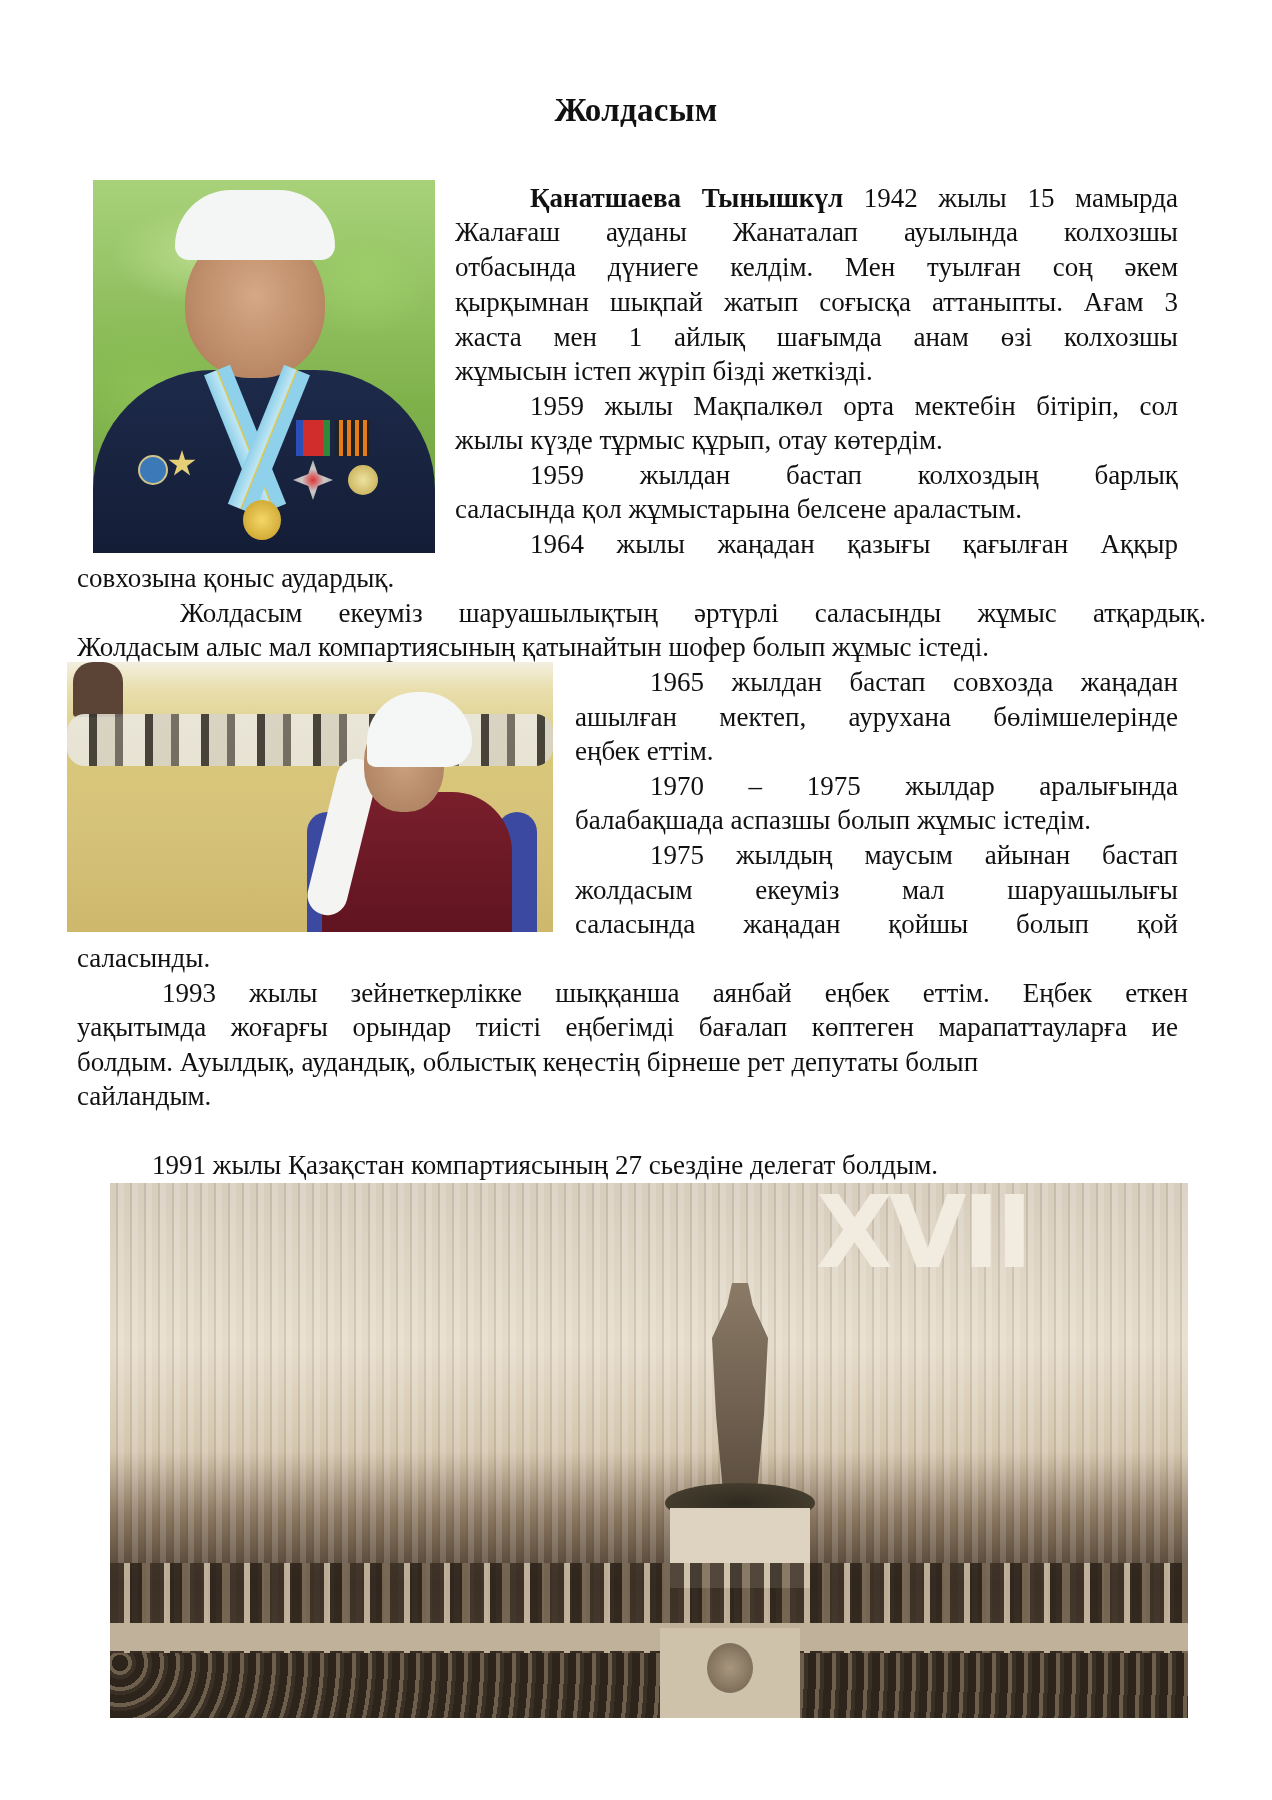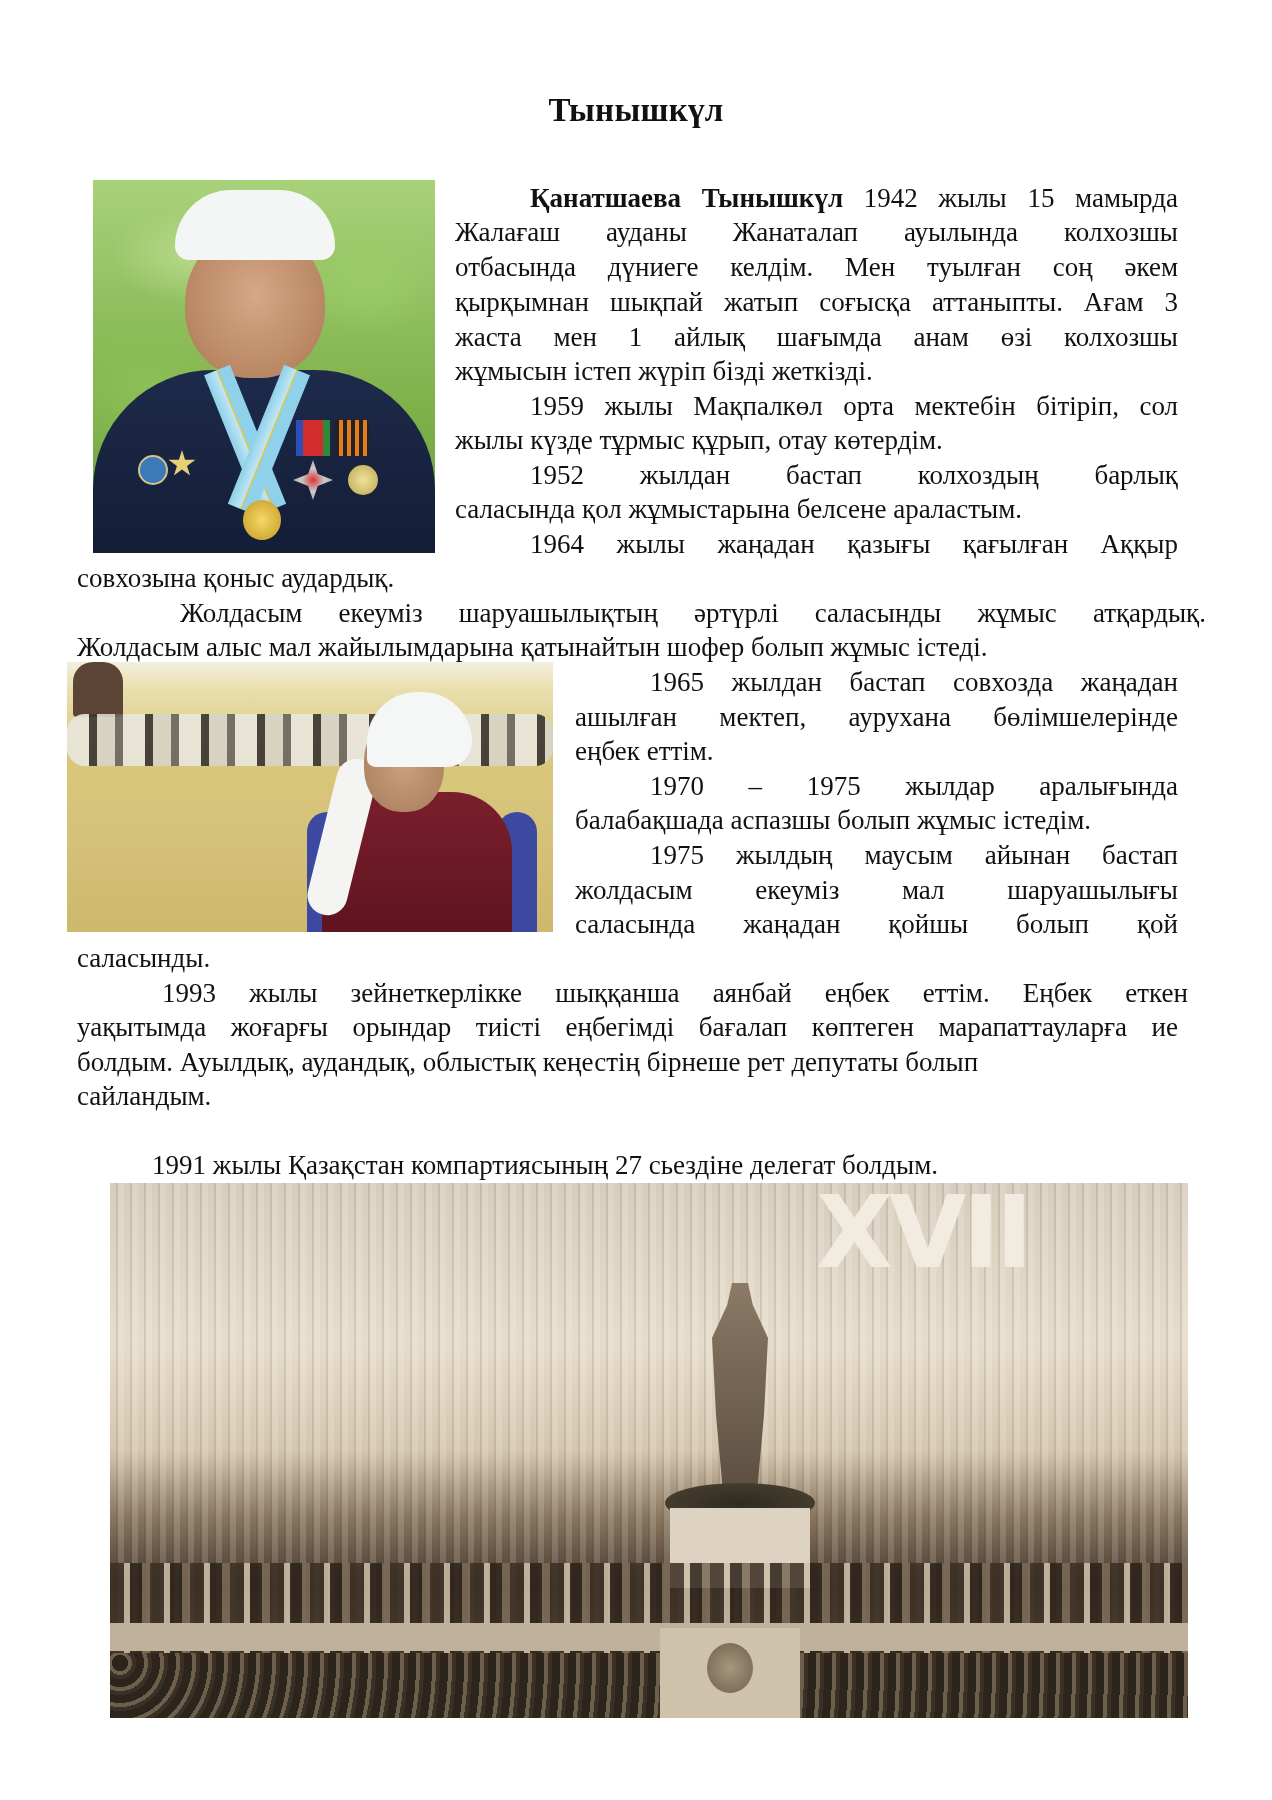--- a/index.html
+++ b/index.html
@@ -94,21 +94,21 @@
   #photo3 .tribune { position:absolute; left:0; top:440px; width:1078px; height:28px; background:#bfb19a; }
   #photo3 .podium { position:absolute; left:550px; top:445px; width:140px; height:90px; background:#cfc2ab; }
   #photo3 .emblem { position:absolute; left:597px; top:460px; width:46px; height:50px;
     border-radius:50%; background:radial-gradient(circle,#a8977e,#6f604d); }
   #photo3 .crowd { position:absolute; left:0; top:470px; width:1078px; height:65px;
     background:repeating-radial-gradient(circle at 10px 10px,#2d241c 0 8px,#6e5f4d 8px 12px,#3b3026 12px 16px); }
 </style>
 </head>
 <body>
 
-<div class="title">Тынышкүл</div>
+<div class="title">Жолдасым</div>
 
 <div class="photo" id="photo1" title="Portrait photo of the author in white headscarf with medals">
   <div class="jacket"></div>
   <div class="face"></div>
   <div class="scarf"></div>
   <div class="ribbon-l"></div>
   <div class="ribbon-r"></div>
   <div class="medal"></div>
   <div class="bar1"></div>
   <div class="bar2"></div>
@@ -119,27 +119,27 @@
 </div>
 
 <div class="line just" style="left:455px;top:181px;width:723px;padding-left:75px;box-sizing:border-box;"><b>Қанатшаева Тынышкүл</b><span> 1942 жылы 15 мамырда</span></div>
 <div class="line just" style="left:455px;top:215px;width:723px;">Жалағаш ауданы Жанаталап ауылында  колхозшы</div>
 <div class="line just" style="left:455px;top:250px;width:723px;">отбасында дүниеге келдім. Мен туылған соң әкем</div>
 <div class="line just" style="left:455px;top:285px;width:723px;">қырқымнан шықпай жатып соғысқа аттаныпты. Ағам 3</div>
 <div class="line just" style="left:455px;top:320px;width:723px;">жаста мен 1 айлық шағымда анам өзі колхозшы</div>
 <div class="line" style="left:455px;top:354px;">жұмысын істеп жүріп бізді жеткізді.</div>
 <div class="line just" style="left:530px;top:389px;width:648px;">1959 жылы Мақпалкөл орта мектебін бітіріп, сол</div>
 <div class="line" style="left:455px;top:423px;">жылы күзде тұрмыс құрып, отау көтердім.</div>
-<div class="line just" style="left:530px;top:458px;width:648px;">1952 жылдан бастап колхоздың барлық</div>
+<div class="line just" style="left:530px;top:458px;width:648px;">1959 жылдан бастап колхоздың барлық</div>
 <div class="line" style="left:455px;top:492px;">саласында қол жұмыстарына белсене араластым.</div>
 <div class="line just" style="left:530px;top:527px;width:648px;">1964 жылы жаңадан қазығы қағылған Аққыр</div>
 
 <div class="line" style="left:77px;top:561px;">совхозына қоныс аудардық.</div>
 <div class="line just" style="left:152px;top:596px;width:1026px;margin-left:28px;">Жолдасым екеуміз шаруашылықтың әртүрлі саласынды жұмыс атқардық.</div>
-<div class="line" style="left:77px;top:630px;">Жолдасым алыс мал жайылымдарына  қатынайтын шофер болып жұмыс істеді.</div>
+<div class="line" style="left:77px;top:630px;">Жолдасым алыс мал компартиясының  қатынайтын шофер болып жұмыс істеді.</div>
 
 <div class="photo" id="photo2" title="Photo of the author in a field with a flock of sheep and goats">
   <div class="horse"></div>
   <div class="flock"></div>
   <div class="sleeve-l"></div>
   <div class="sleeve-r"></div>
   <div class="vest"></div>
   <div class="wrap"></div>
   <div class="face"></div>
   <div class="scarf"></div>

